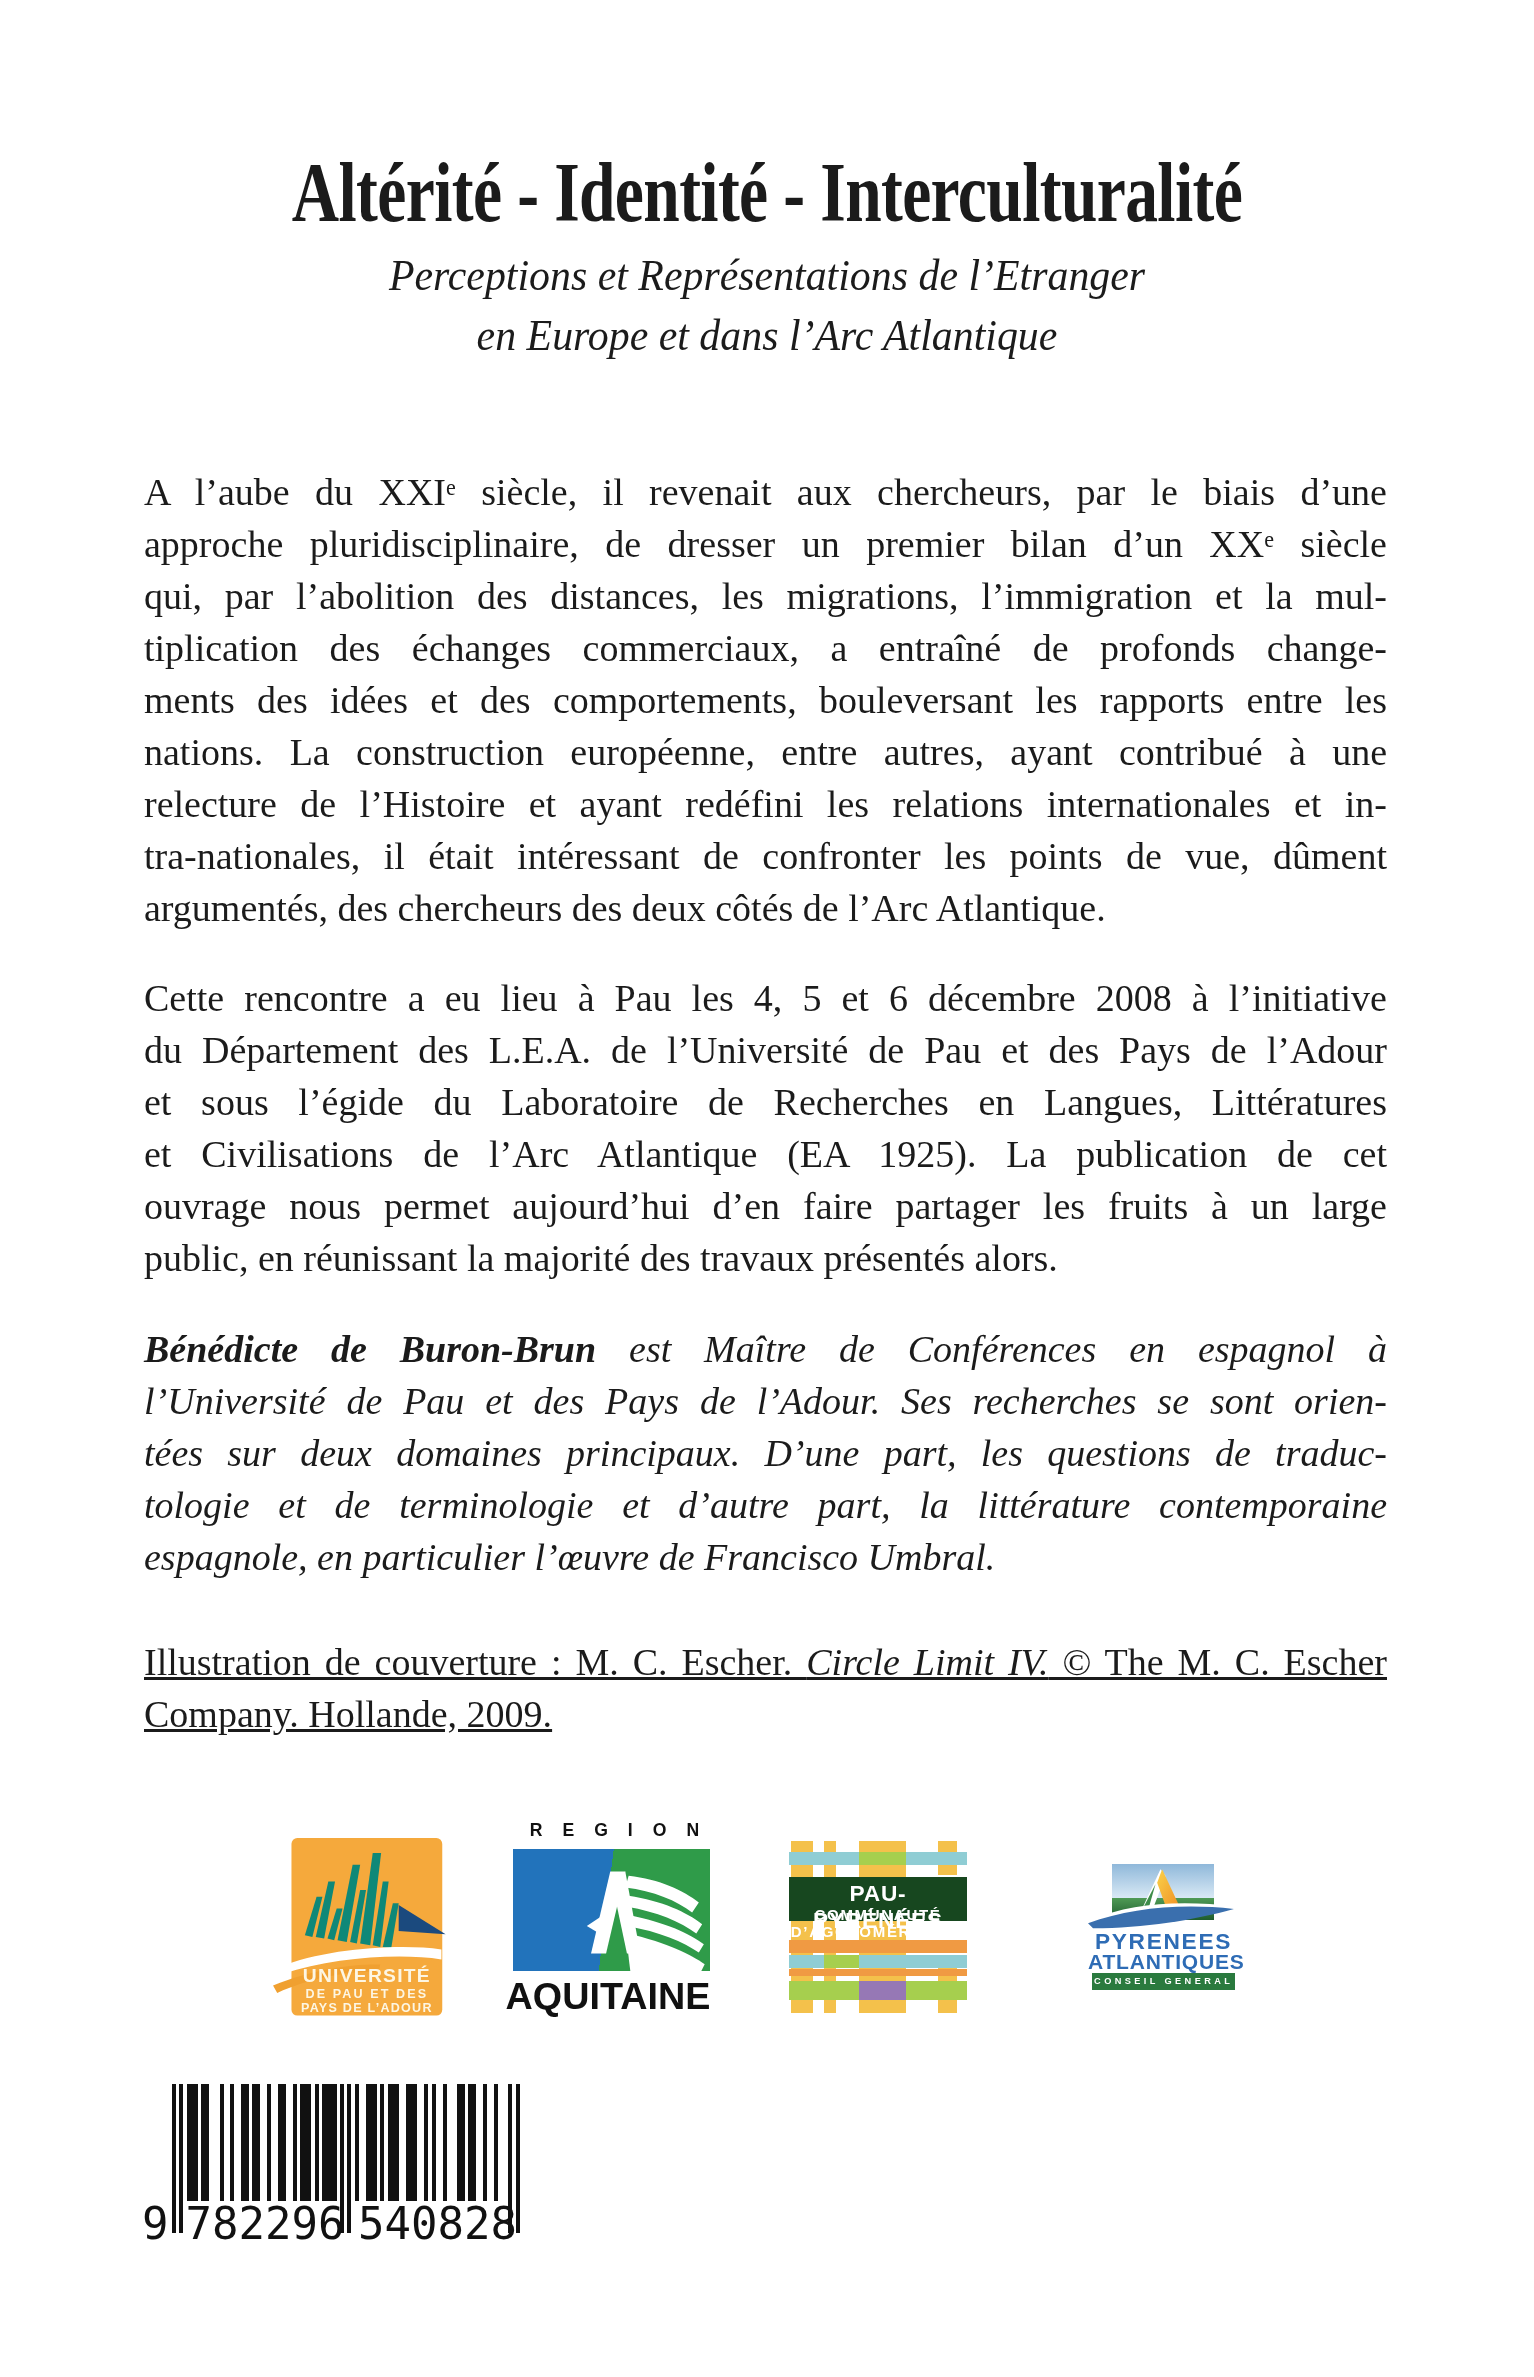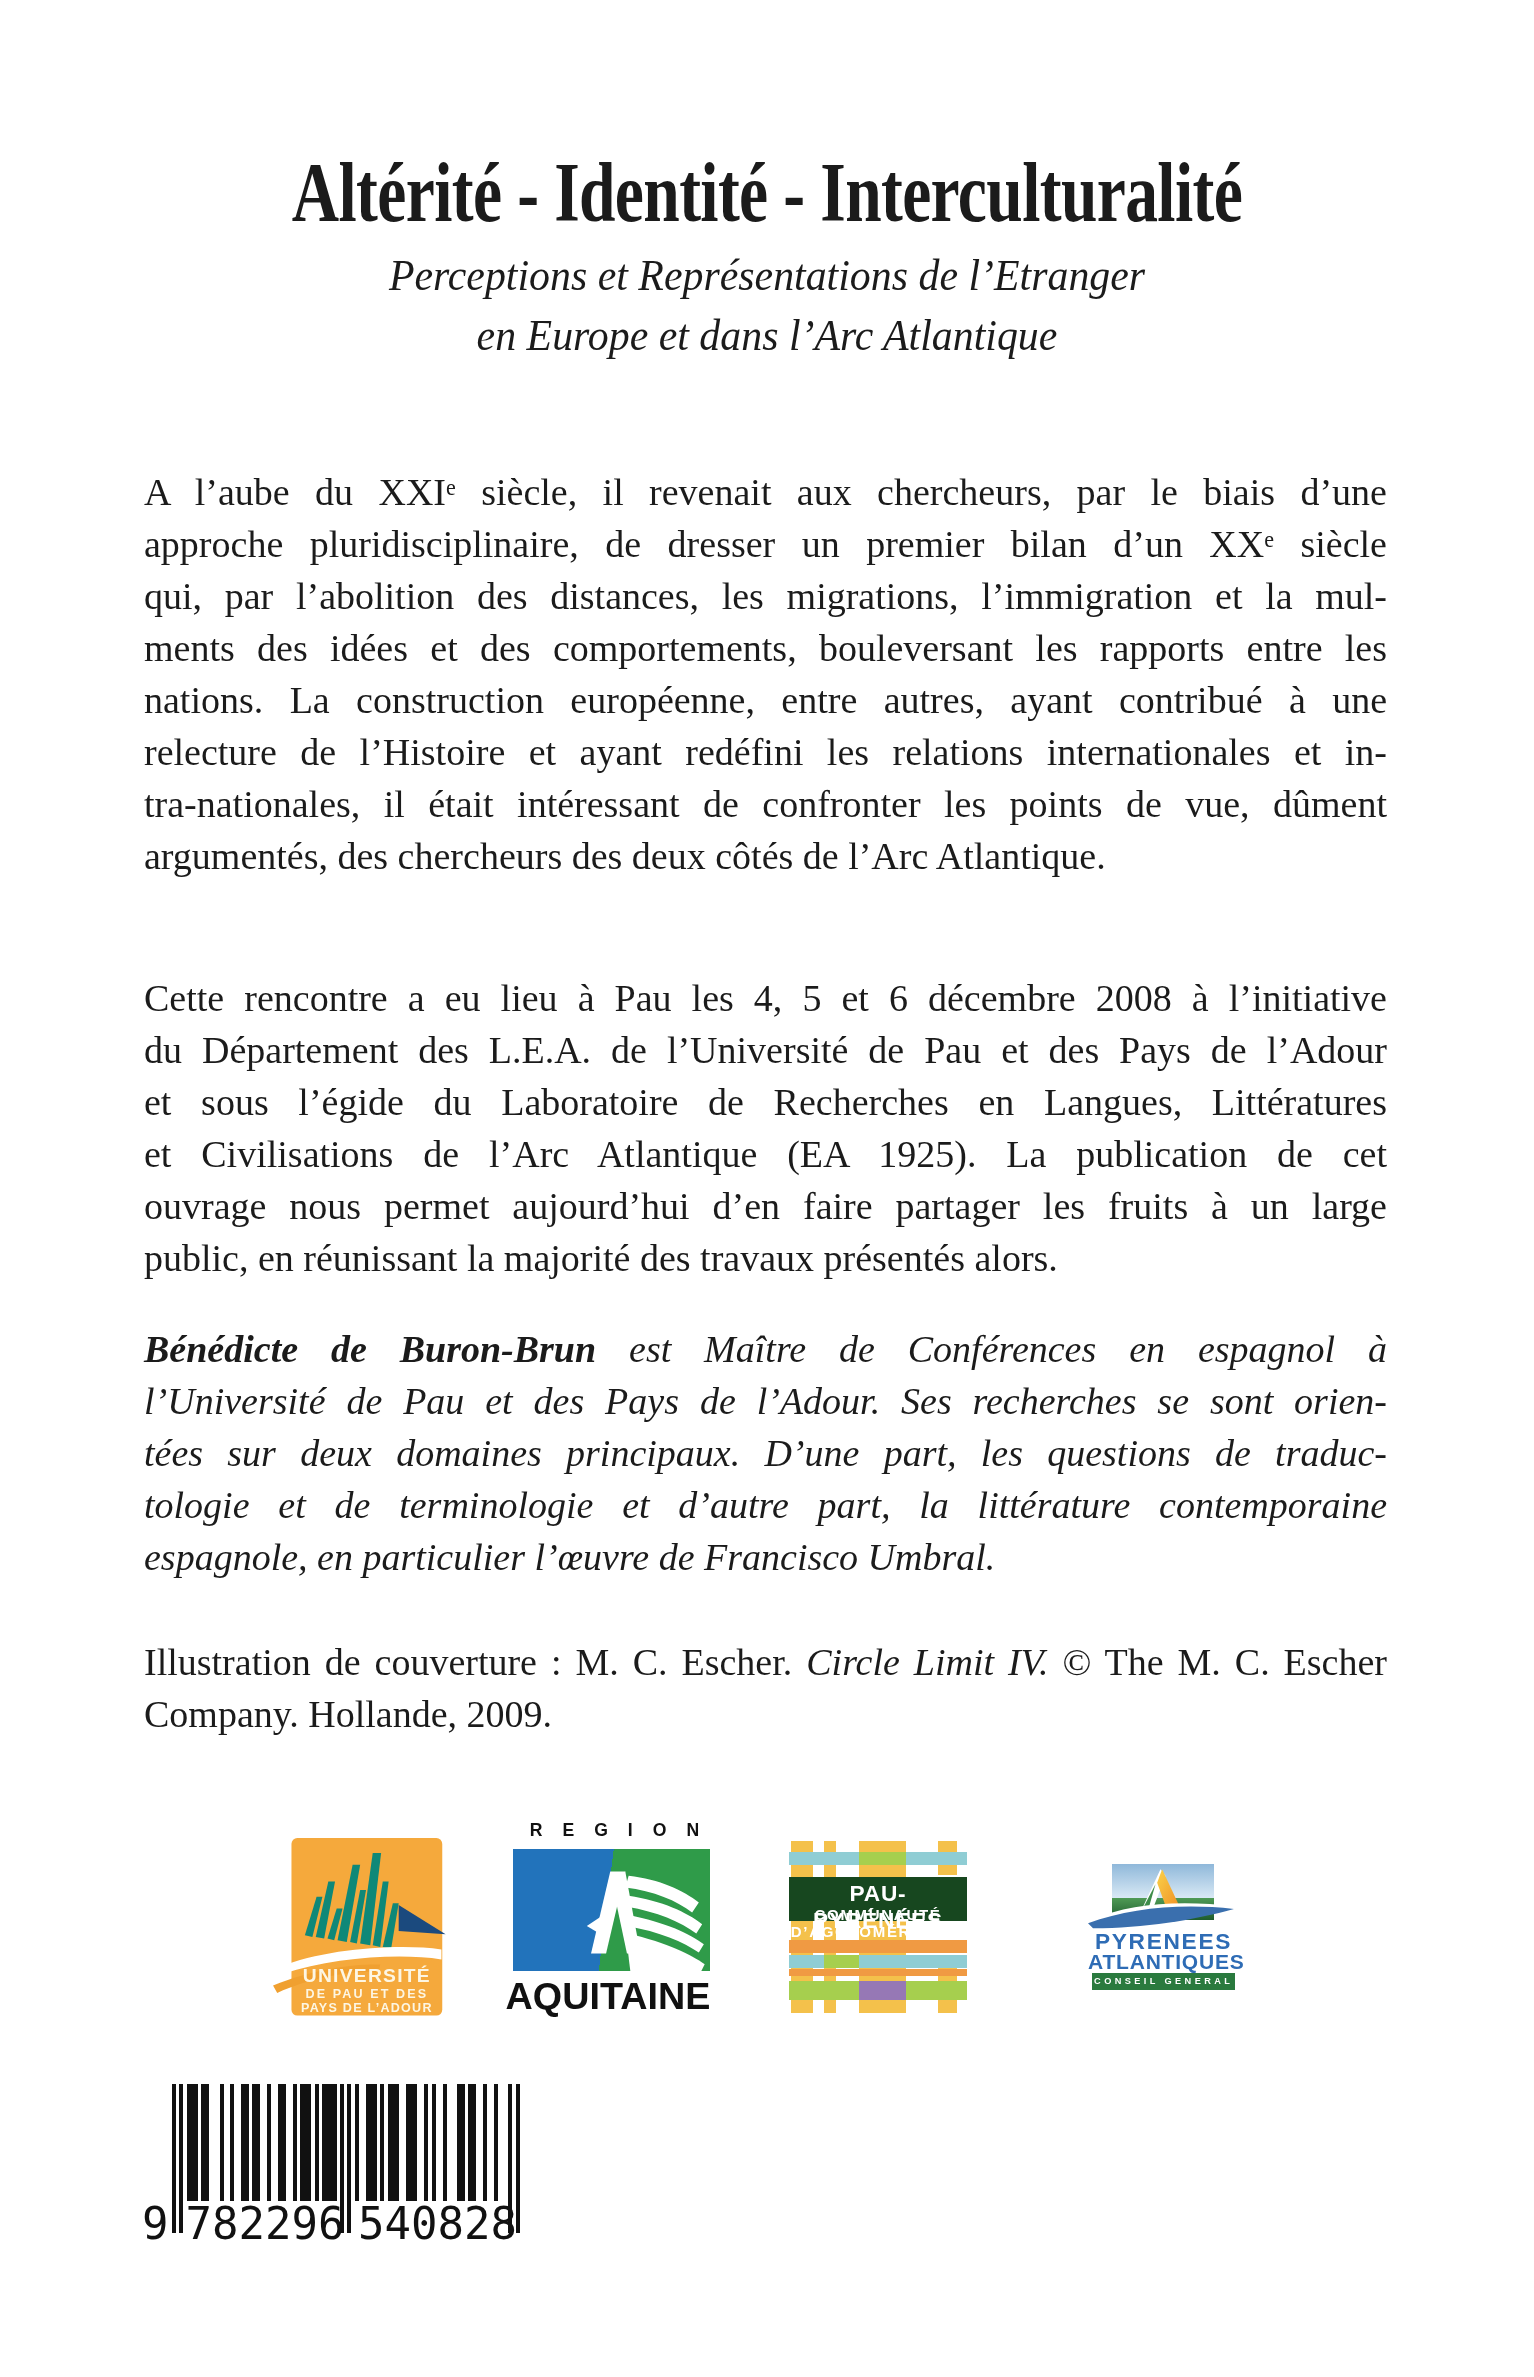--- a/index.html
+++ b/index.html
@@ -26,21 +26,21 @@
     text-align:center;font-style:italic;
     font-size:45px;line-height:60px;
     transform:scaleX(0.93);transform-origin:50% 0;
   }
   
   .para{
     position:absolute;left:144px;width:1243px;
     font-size:38px;line-height:72px;
   }
   .para.italic{font-style:italic;}
-  .p1{top:456px;} .p2{top:962px;} .p3{top:1313px;} .p4{top:1626px;}
+  .p1{top:456px;} .p2{top:962px;} .p3{top:1313px;} .p4{top:1626px;text-decoration:underline;}
   .tline{text-align:justify;text-align-last:justify;height:52px;}
   .tline.tlast{text-align-last:left;}
   .sup{font-size:58%;position:relative;top:-0.45em;}
   
   .logo{position:absolute;}
   
   .uppa{left:273px;top:1833px;width:176px;height:191px;}
   
   .aqui{left:503px;top:1817px;width:210px;height:210px;font-family:"Liberation Sans",sans-serif;}
   .aqui .region{position:absolute;left:6.7px;top:3.4px;width:201px;text-align:center;
@@ -93,20 +93,21 @@
 
   <div class="subtitle">
     <div>Perceptions et Représentations de l’Etranger</div>
     <div>en Europe et dans l’Arc Atlantique</div>
   </div>
 
   <div class="para p1">
       <div class="tline"><span>A l’aube du XXI</span><span class="sup">e</span><span> siècle, il revenait aux chercheurs, par le biais d’une</span></div>
       <div class="tline"><span>approche pluridisciplinaire, de dresser un premier bilan d’un XX</span><span class="sup">e</span><span> siècle</span></div>
       <div class="tline"><span>qui, par l’abolition des distances, les migrations, l’immigration et la mul-</span></div>
+      <div class="tline"><span>tiplication des échanges commerciaux, a entraîné de profonds change-</span></div>
       <div class="tline"><span>ments des idées et des comportements, bouleversant les rapports entre les</span></div>
       <div class="tline"><span>nations. La construction européenne, entre autres, ayant contribué à une</span></div>
       <div class="tline"><span>relecture de l’Histoire et ayant redéfini les relations internationales et in-</span></div>
       <div class="tline"><span>tra-nationales, il était intéressant de confronter les points de vue, dûment</span></div>
       <div class="tline tlast"><span>argumentés, des chercheurs des deux côtés de l’Arc Atlantique.</span></div>
     </div>
   <div class="para p2">
       <div class="tline"><span>Cette rencontre a eu lieu à Pau les 4, 5 et 6 décembre 2008 à l’initiative</span></div>
       <div class="tline"><span>du Département des L.E.A. de l’Université de Pau et des Pays de l’Adour</span></div>
       <div class="tline"><span>et sous l’égide du Laboratoire de Recherches en Langues, Littératures</span></div>

